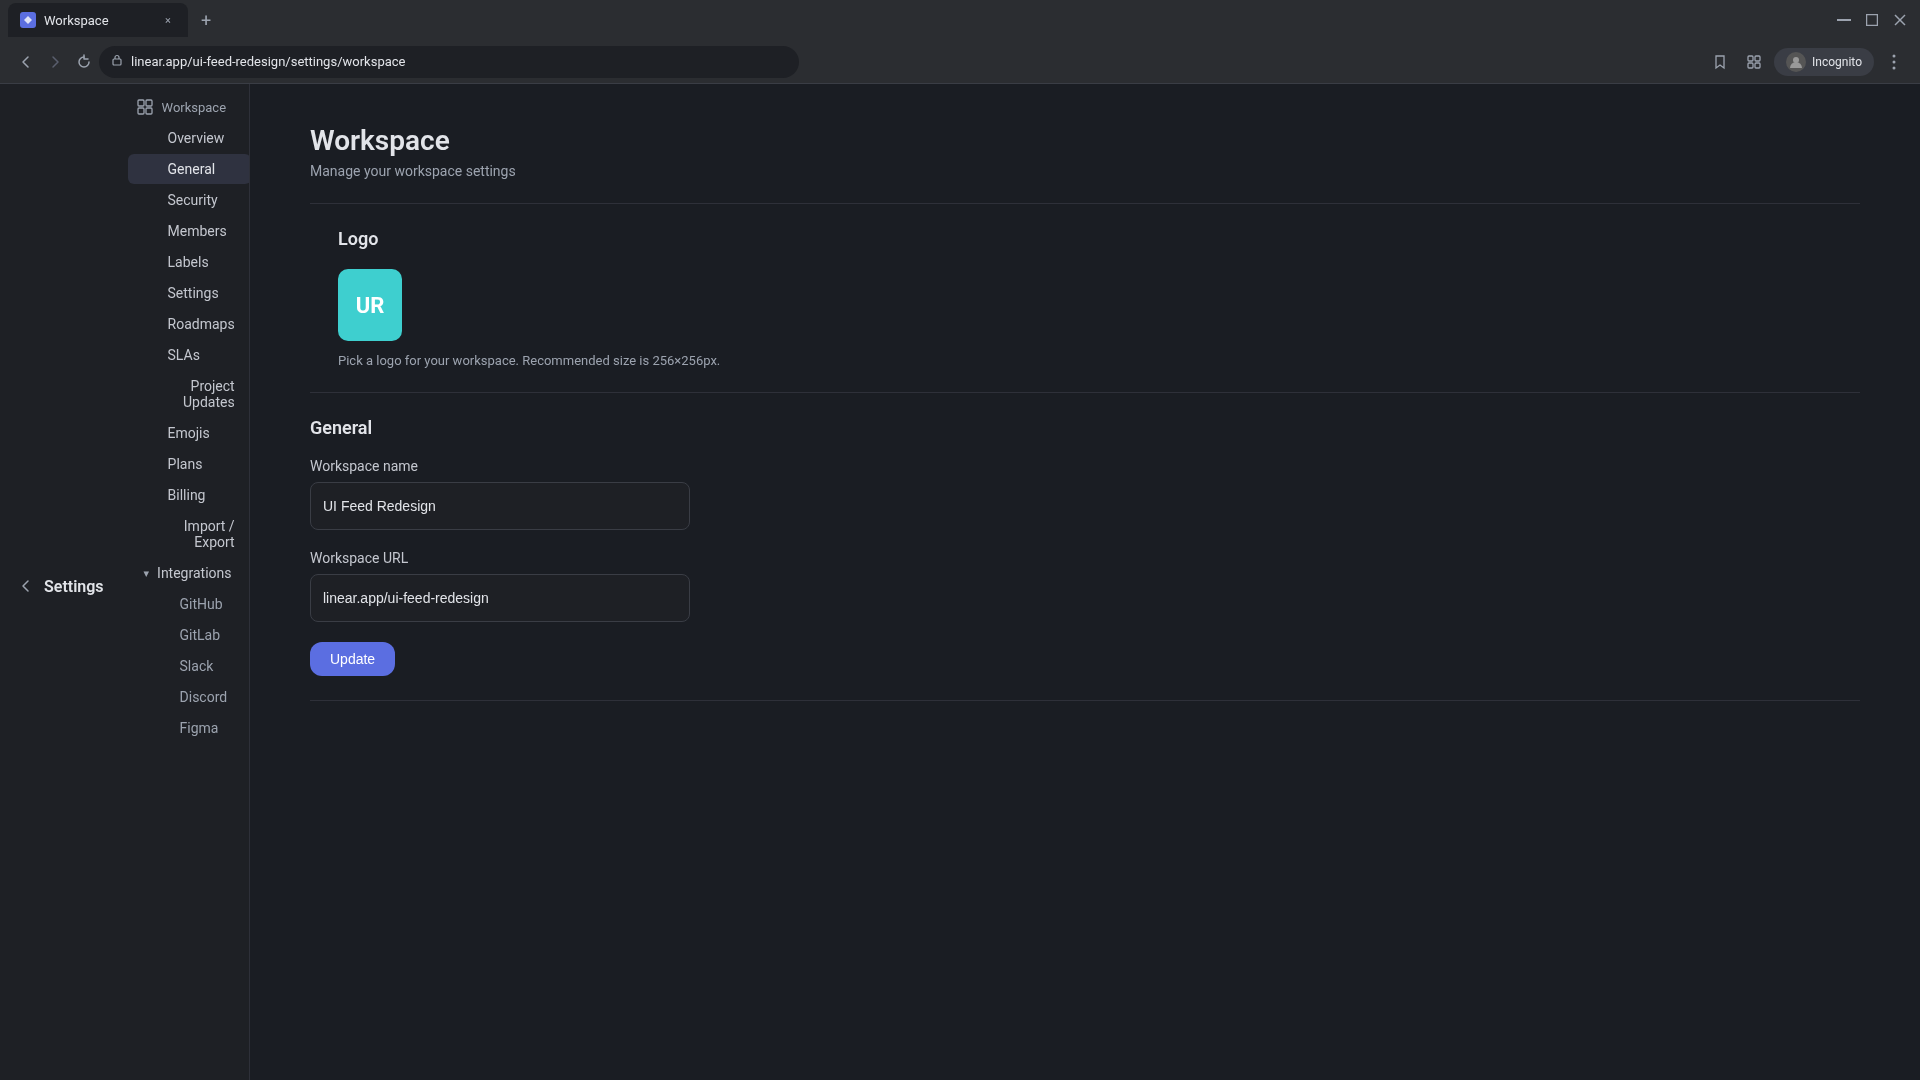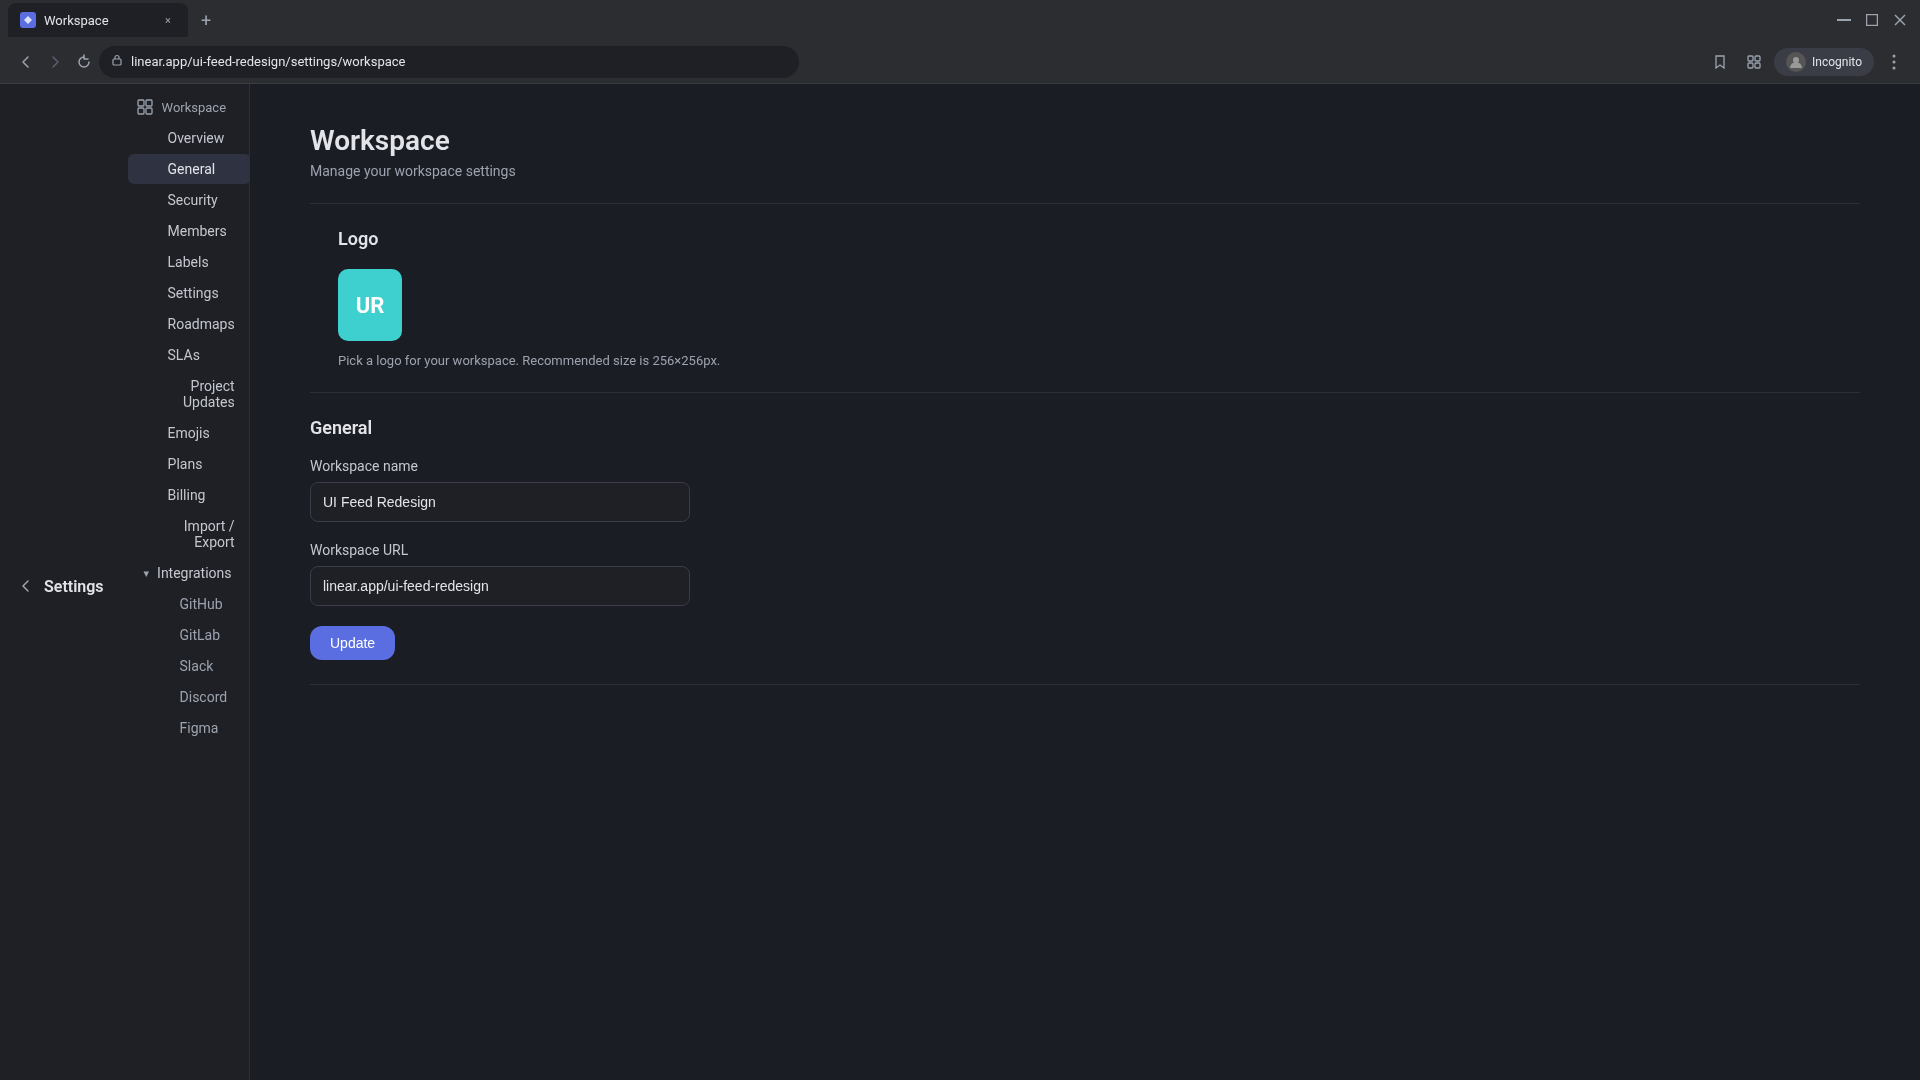--- a/index.html
+++ b/index.html
@@ -323,21 +323,21 @@
       margin-bottom: 20px;
     }
     .form-label {
       font-size: 14px;
       color: #c4c7cf;
       margin-bottom: 8px;
       display: block;
     }
     .form-input {
       width: 380px;
-      height: 40px;
+      height: 48px;
       background: #1e2025;
       border: 1px solid #3a3d45;
       border-radius: 8px;
       padding: 0 12px;
       font-size: 14px;
       color: #e2e4e9;
       outline: none;
     }
 
     .update-btn {

